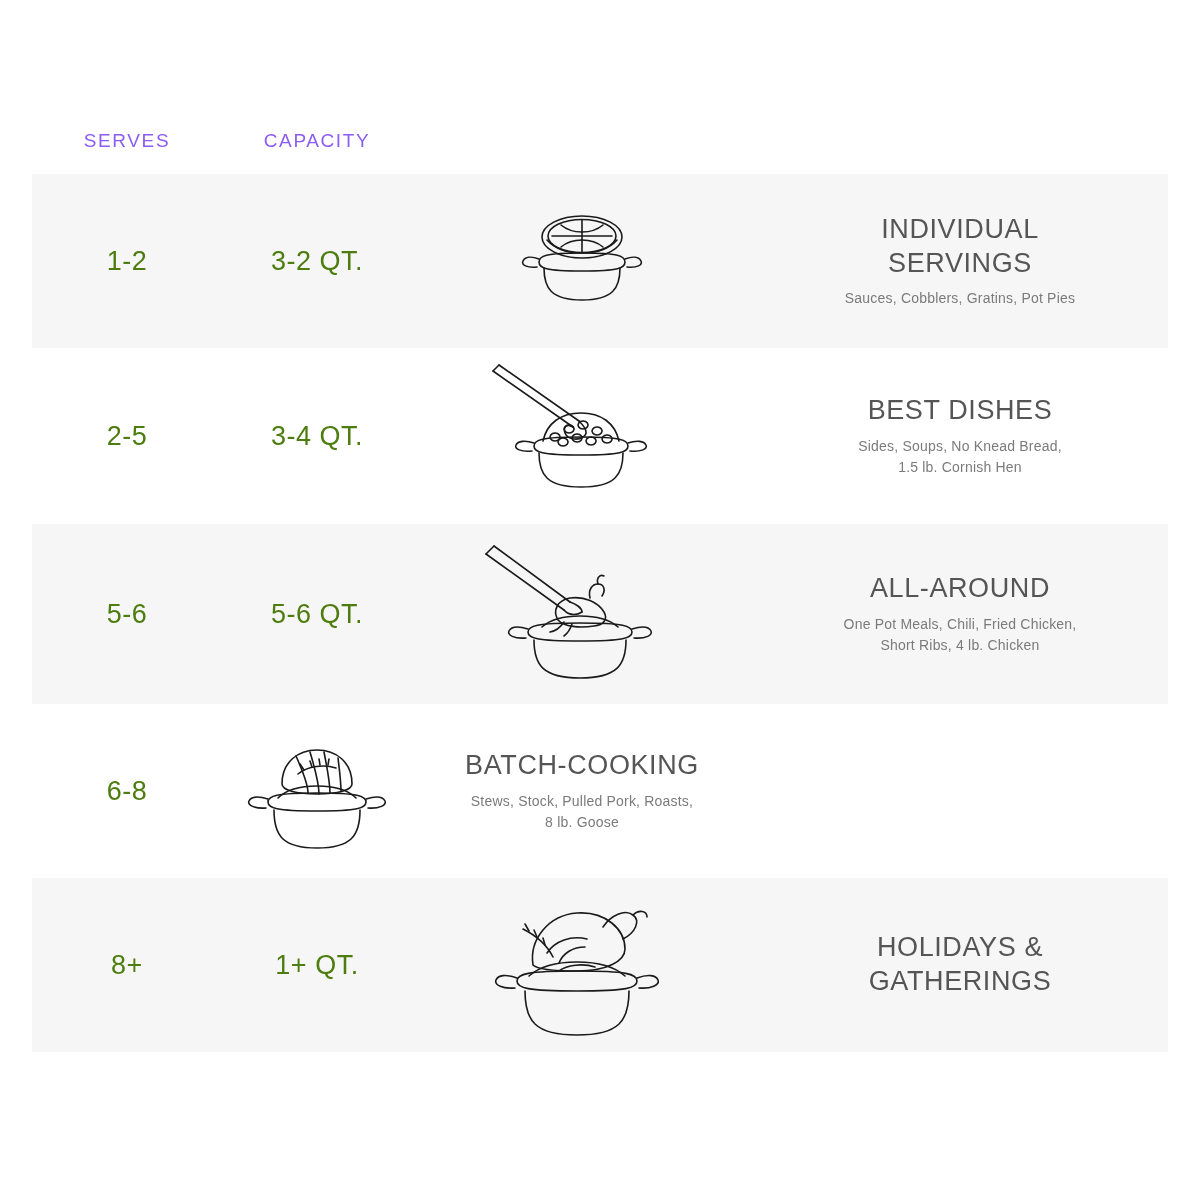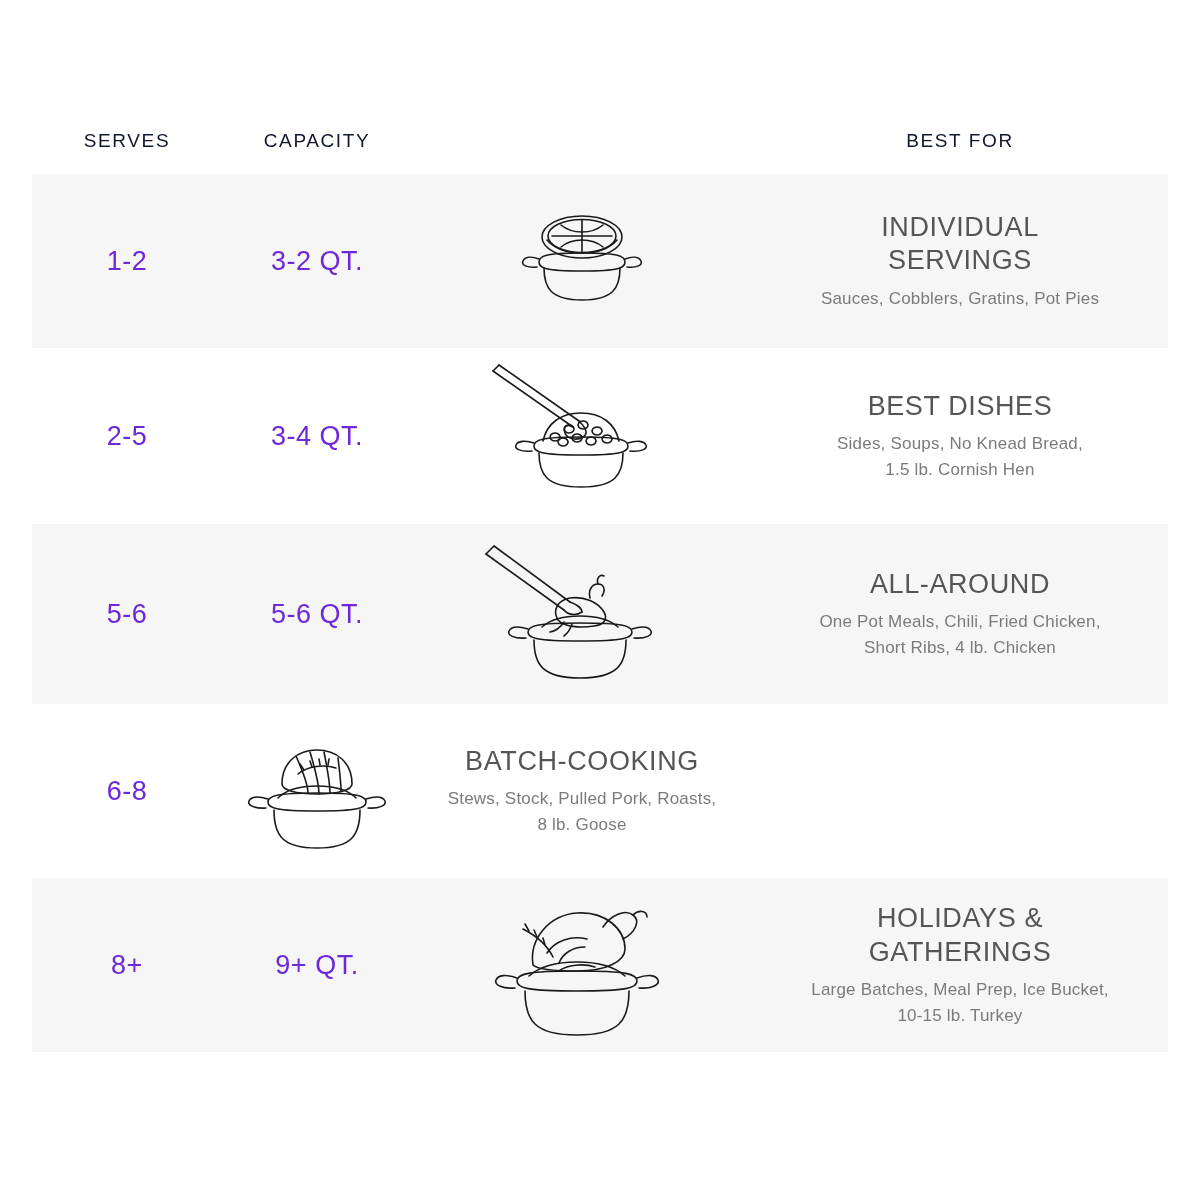--- a/index.html
+++ b/index.html
@@ -23,41 +23,41 @@
   .head-row {
     display: grid;
     grid-template-columns: 190px 190px 340px 416px;
     align-items: center;
     height: 66px;
   }
   .head-cell {
     text-align: center;
     font-size: 19px;
     letter-spacing: 1.6px;
-    color: #0f172a;
+    color: #8b5cf6;
     font-weight: 400;
   }
   .head-cell.blank { }
   
   .row {
     display: grid;
     grid-template-columns: 190px 190px 340px 416px;
     align-items: center;
     min-height: 174px;
   }
   .row.shaded { background: #f6f6f6; }
   .cell {
     display: flex;
     align-items: center;
     justify-content: center;
     height: 100%;
   }
   .serves, .capacity {
     font-size: 27px;
-    color: #6d28d9;
+    color: #4d7c0f;
     letter-spacing: 0.5px;
     font-weight: 400;
   }
   .art {
     display: flex;
     align-items: center;
     justify-content: center;
     overflow: visible;
   }
   .art svg { display: block; overflow: visible; }
@@ -70,40 +70,39 @@
   .best-title {
     font-size: 27px;
     color: #555555;
     letter-spacing: 0.6px;
     line-height: 1.25;
     font-weight: 400;
     white-space: pre-line;
   }
   .best-sub {
     margin-top: 8px;
-    font-size: 17px;
+    font-size: 14px;
     color: #7b7b7b;
     line-height: 1.5;
     letter-spacing: 0.2px;
     white-space: pre-line;
   }
   .row-2 { min-height: 176px; }
   .row-3 { min-height: 180px; }
 </style>
 </head>
 <body>
 
 <div class="page">
   <div class="table">
 
     <div class="head-row">
       <div class="head-cell">SERVES</div>
       <div class="head-cell">CAPACITY</div>
       <div class="head-cell blank"></div>
-      <div class="head-cell">BEST FOR</div>
     </div>
 
     <div class="row shaded">
       <div class="cell serves">1-2</div>
       <div class="cell capacity">3-2 QT.</div>
       <div class="cell art">
         <svg width="190" height="130" viewBox="0 0 190 130" fill="none" stroke="#1a1a1a" stroke-width="1.6" stroke-linecap="round" stroke-linejoin="round">
 
           <path d="M57 72 C57 92 64 104 95 104 C126 104 133 92 133 72"></path>
           <path d="M52 66 C52 60 58 57 95 57 C132 57 138 60 138 66 C138 72 132 75 95 75 C58 75 52 72 52 66Z"></path>
@@ -221,21 +220,21 @@
       </div>
       <div class="cell best">
         <div class="best-title">BATCH-COOKING</div>
         <div class="best-sub">Stews, Stock, Pulled Pork, Roasts,
 8 lb. Goose</div>
       </div>
     </div>
 
     <div class="row shaded">
       <div class="cell serves">8+</div>
-      <div class="cell capacity">9+ QT.</div>
+      <div class="cell capacity">1+ QT.</div>
       <div class="cell art">
         <svg width="230" height="165" viewBox="0 0 230 165" fill="none" stroke="#1a1a1a" stroke-width="1.6" stroke-linecap="round" stroke-linejoin="round">
 
           <path d="M58 108 C58 138 68 152 110 152 C152 152 162 138 162 108"></path>
           <path d="M50 98 C50 91 60 88 110 88 C160 88 170 91 170 98 C170 105 160 108 110 108 C60 108 50 105 50 98Z"></path>
           <path d="M50 95 C39 91 31 92 29 97 C27 102 36 106 48 105"></path>
           <path d="M170 95 C181 91 189 92 191 97 C193 102 184 106 172 105"></path>
 
           <path d="M62 93 C72 84 88 79 110 79 C132 79 148 84 158 93"></path>
 
@@ -248,19 +247,17 @@
           <path d="M92 80 C96 70 106 64 118 64"></path>
 
           <path d="M56 46 C68 52 80 62 86 74"></path>
           <path d="M62 48 L58 41 M70 54 L67 47 M78 62 L76 55"></path>
           <path d="M92 88 C100 82 116 80 128 84"></path>
         </svg>
       </div>
       <div class="cell best">
         <div class="best-title">HOLIDAYS &amp;
 GATHERINGS</div>
-        <div class="best-sub">Large Batches, Meal Prep, Ice Bucket,
-10-15 lb. Turkey</div>
       </div>
     </div>
 
   </div>
 </div>
 
 </body></html>

